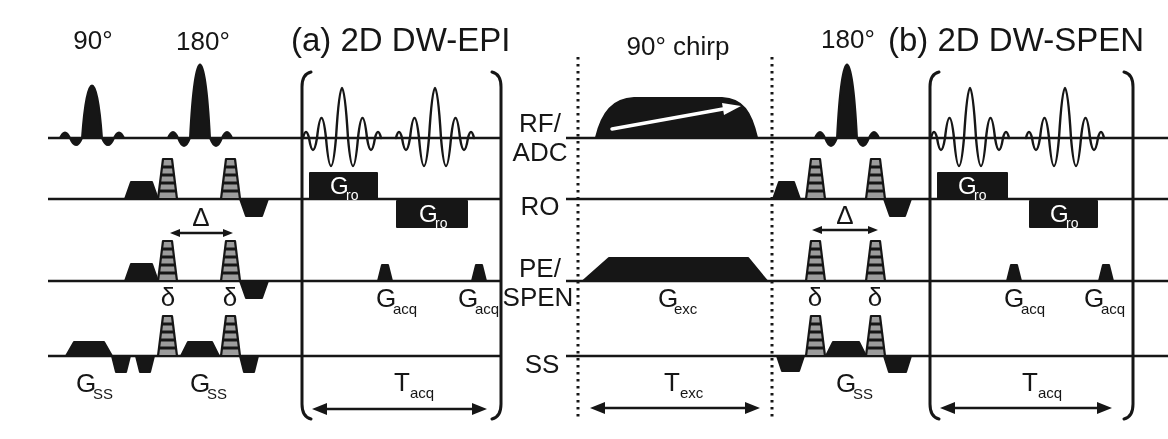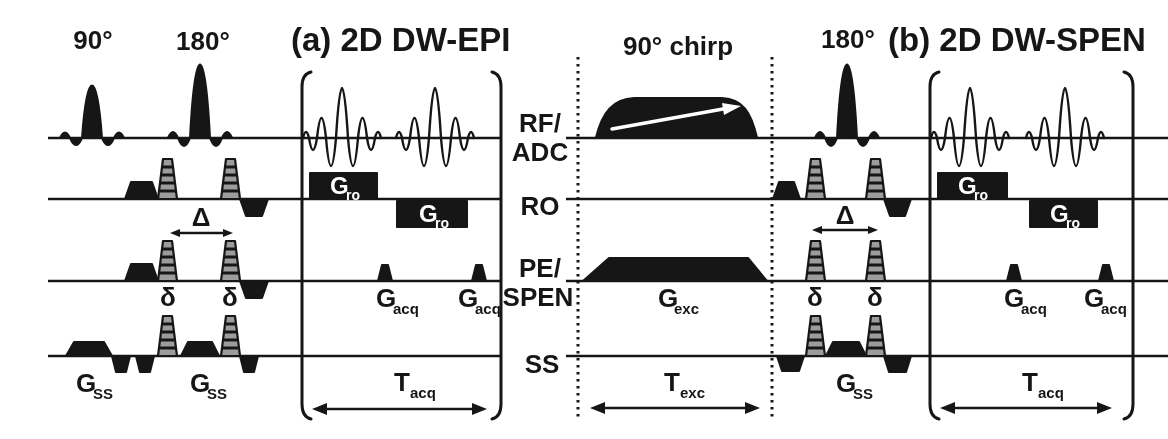--- a/index.html
+++ b/index.html
@@ -1,16 +1,16 @@
 <!DOCTYPE html>
 <html><head>
 <meta charset="utf-8">
 <style>
   html,body{margin:0;padding:0;background:#fff;}
-  #stage{width:1168px;height:439px;background:#fff;position:relative;overflow:hidden;font-weight:bold;}
+  #stage{width:1168px;height:439px;background:#fff;position:relative;overflow:hidden;}
   svg{display:block;}
   text{font-family:"Liberation Sans","DejaVu Sans",sans-serif;fill:#161616;}
   .title{font-size:33px;}
   .lab{font-size:26px;}
   .mid{text-anchor:middle;}
   .sym{font-size:26px;text-anchor:middle;}
   .gbase{font-size:26px;}
   .gsub{font-size:15px;}
   .gw{font-size:24px;fill:#ffffff;}
   .gws{font-size:14px;fill:#ffffff;}

